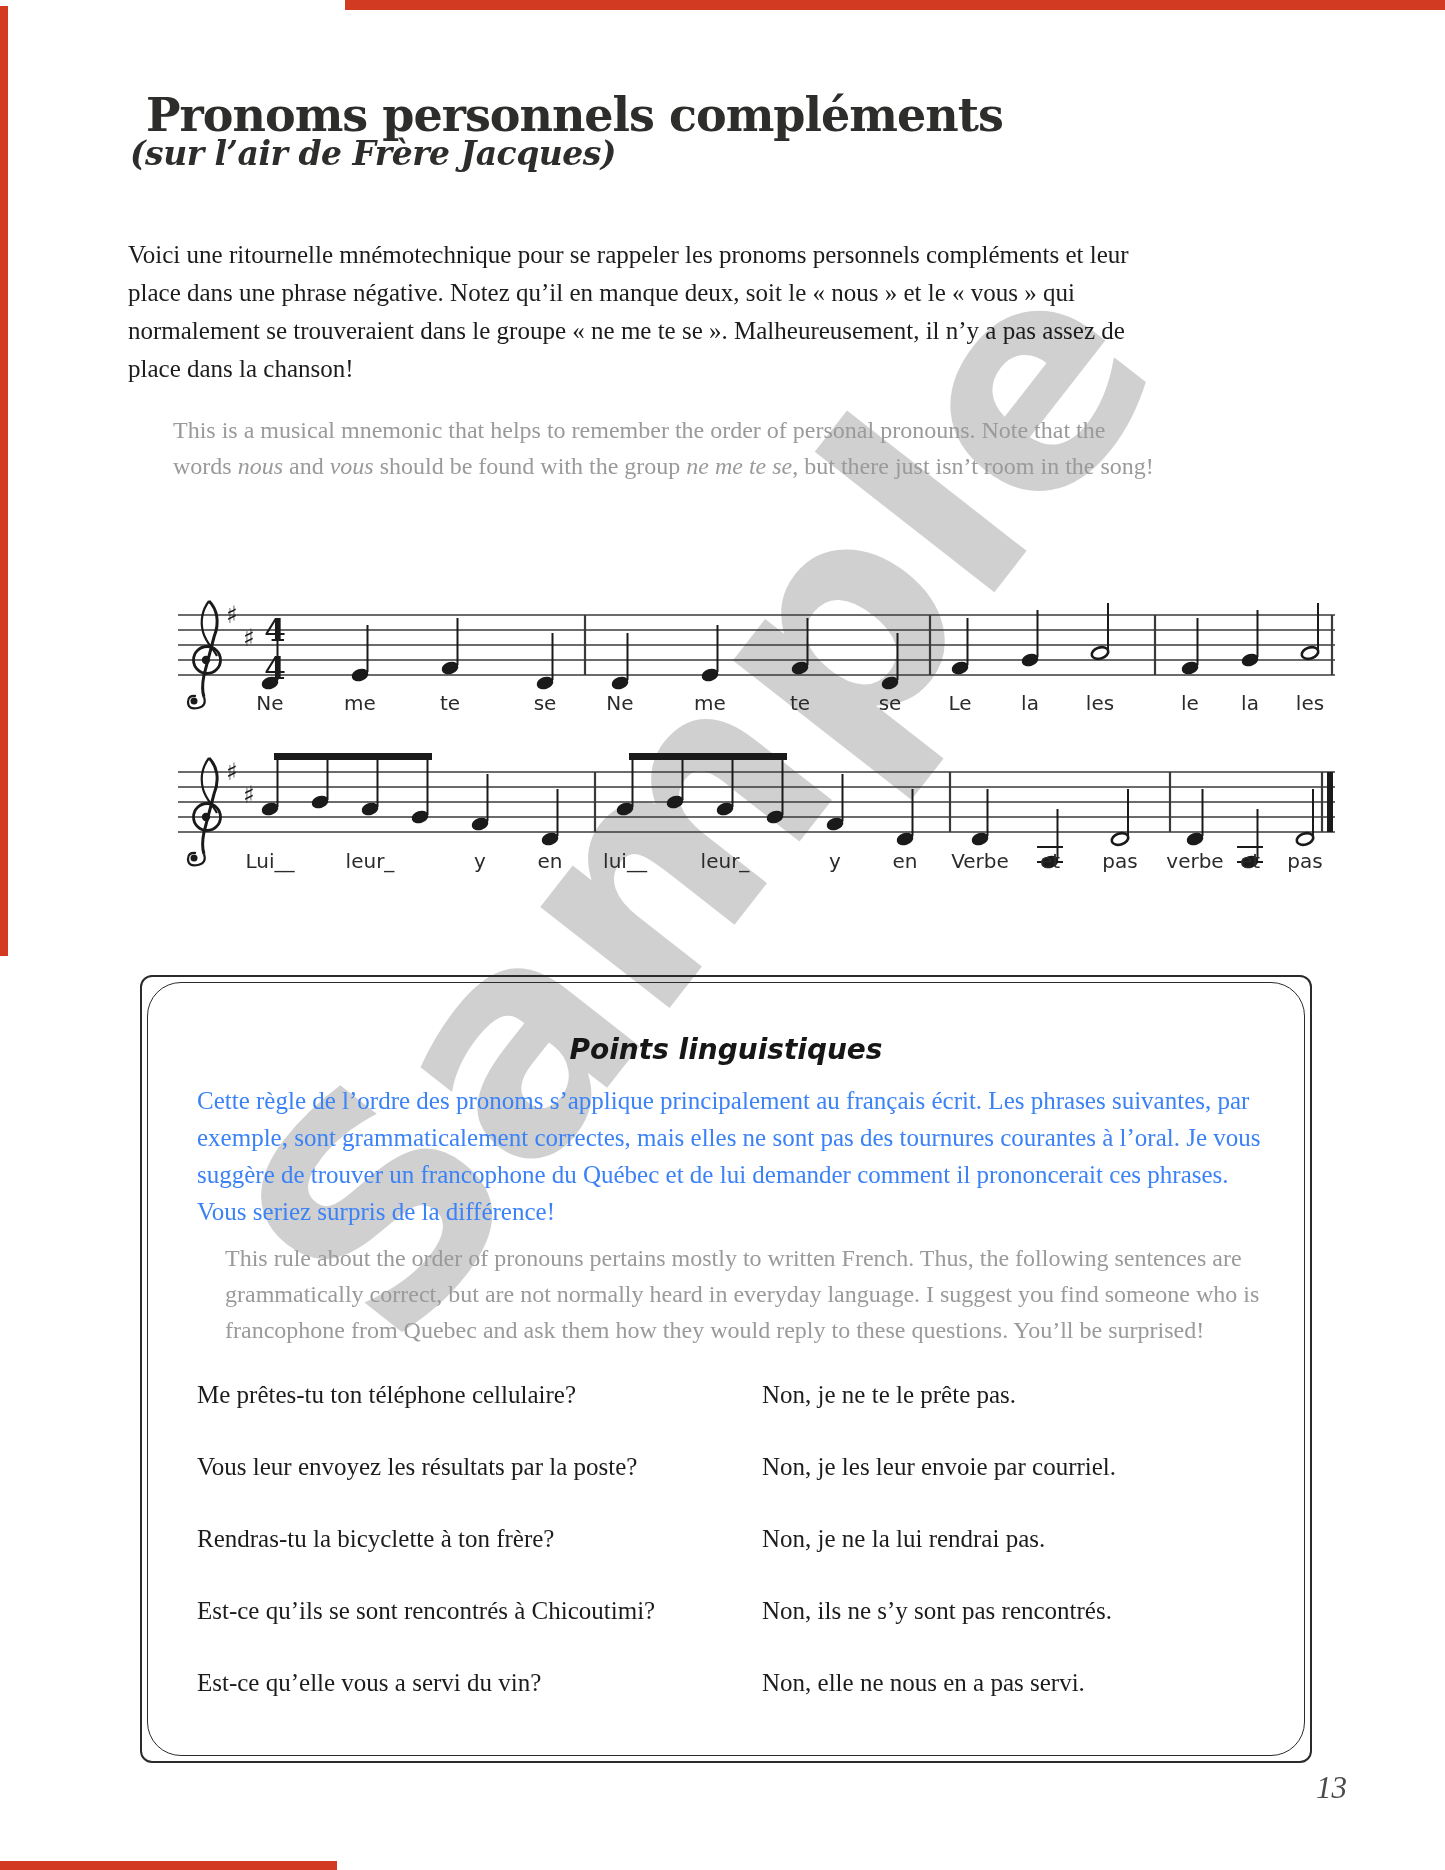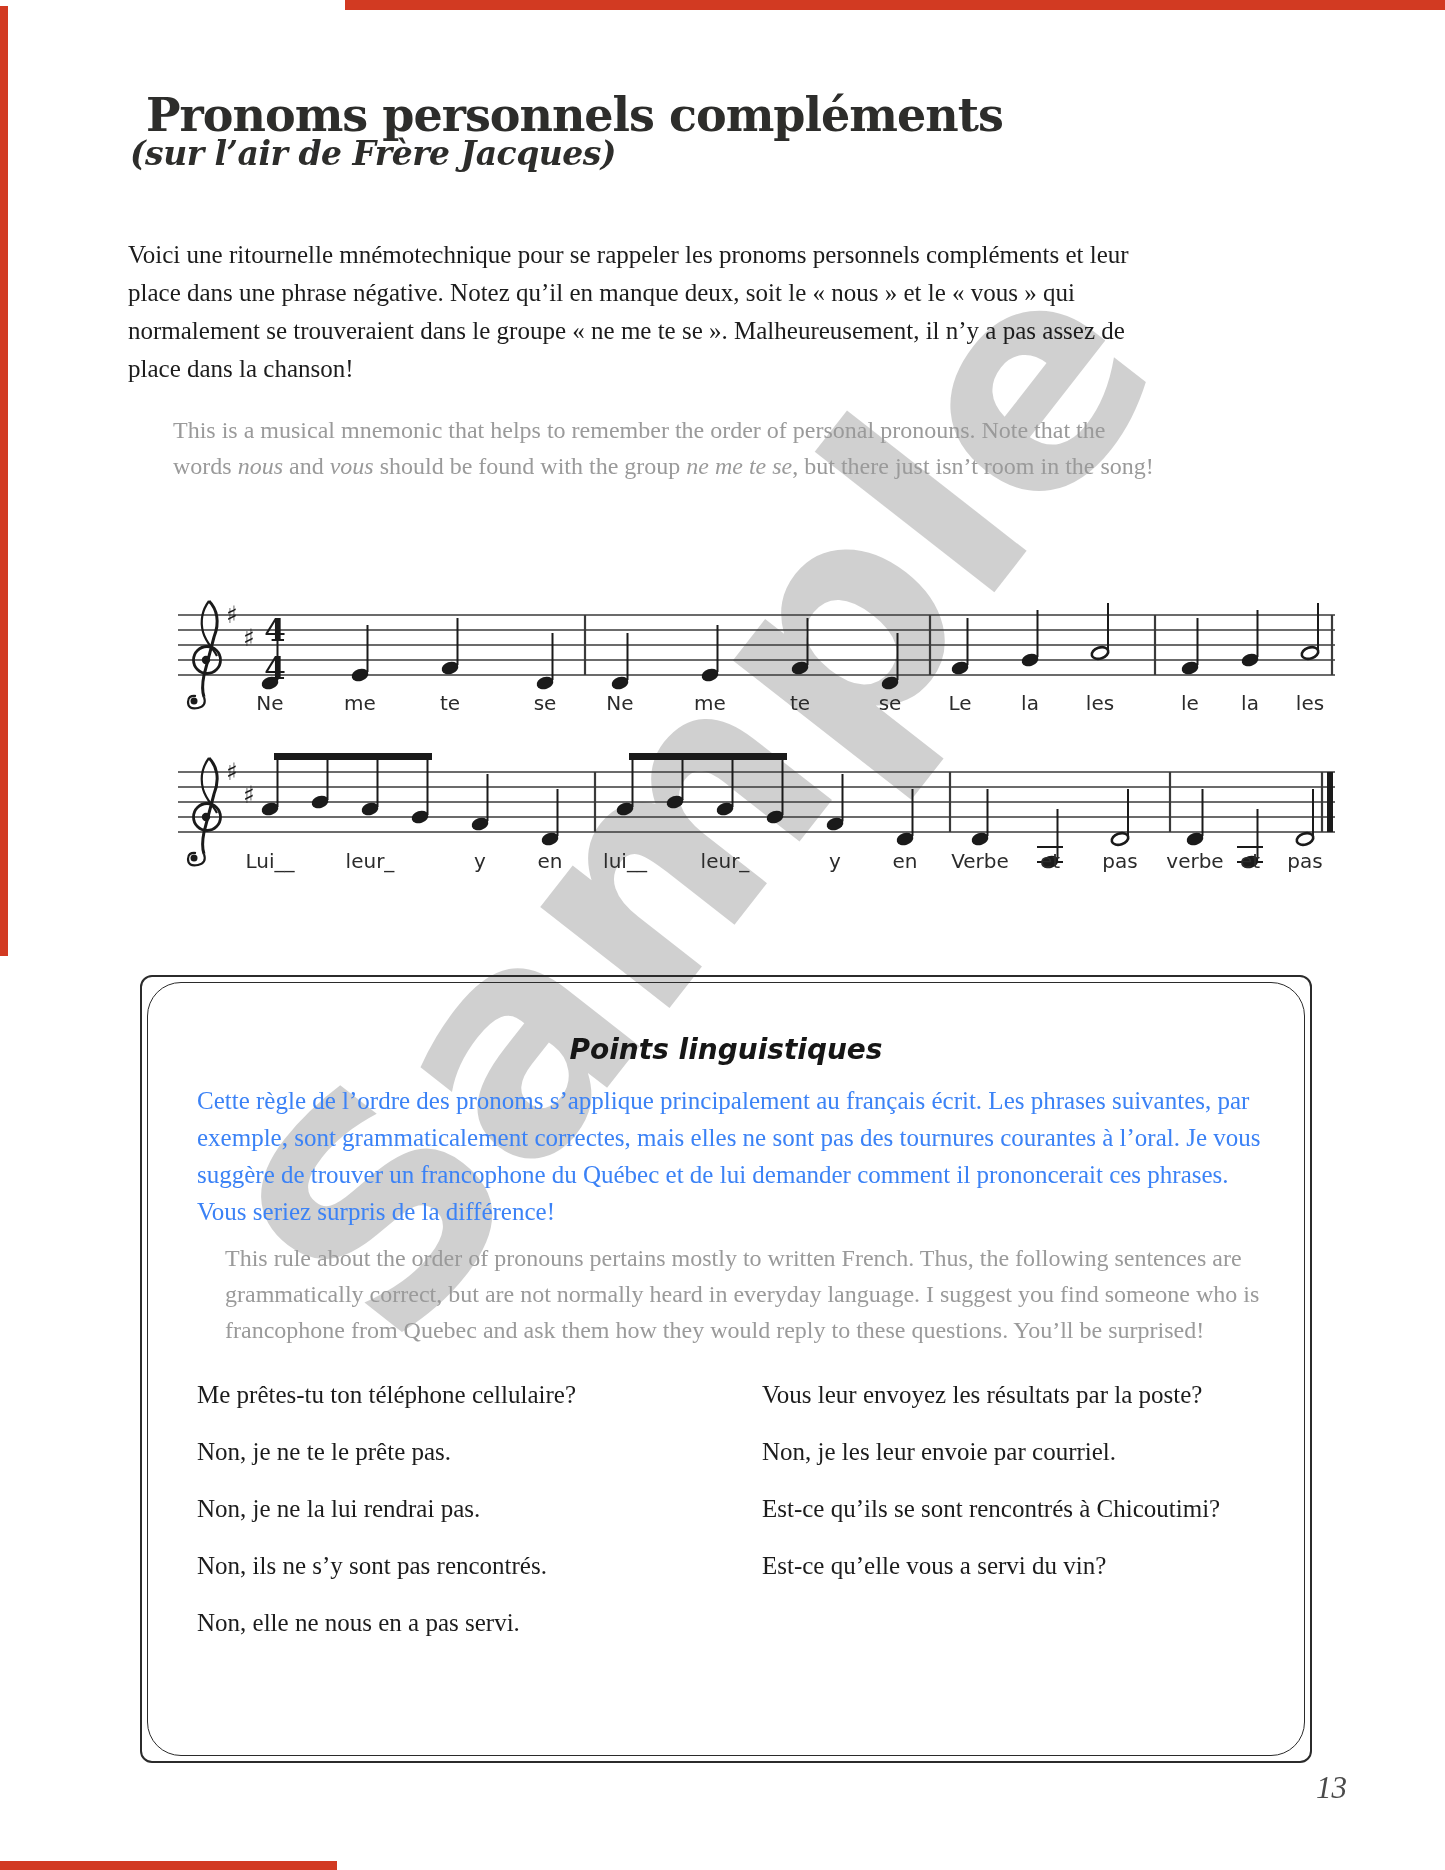--- a/index.html
+++ b/index.html
@@ -69,21 +69,21 @@
     font-size:28px; color:#161616;
   }
   .box-fr {
     margin:16px 45px 0 55px; font-size:25px; line-height:37px; color:#3b82f6;
   }
   .box-en {
     margin:10px 45px 0 83px; font-size:24px; line-height:36px; color:#9a9a9a;
   }
   .qa-grid {
     display:grid; grid-template-columns:565px auto;
-    margin:30px 45px 0 55px; row-gap:23px;
+    margin:30px 45px 0 55px; row-gap:38px;
     font-size:25px; line-height:34px;
   }
   .page-number {
     position:absolute; left:1316px; top:1770px;
     font-style:italic; font-size:31px; color:#4a4a4a;
     font-family:"Liberation Serif", serif;
   }
 </style>
 </head>
 <body>
@@ -318,23 +318,24 @@
           </g>
       </g>
     </svg>
 
     <div class="points-box">
       <div class="box-heading">Points linguistiques</div>
       <p class="box-fr">Cette règle de l’ordre des pronoms s’applique principalement au français écrit. Les phrases suivantes, par exemple, sont grammaticalement correctes, mais elles ne sont pas des tournures courantes à l’oral. Je vous suggère de trouver un francophone du Québec et de lui demander comment il prononcerait ces phrases. Vous seriez surpris de la différence!</p>
       <p class="box-en">This rule about the order of pronouns pertains mostly to written French. Thus, the following sentences are grammatically correct, but are not normally heard in everyday language. I suggest you find someone who is francophone from Quebec and ask them how they would reply to these questions. You’ll be surprised!</p>
       <div class="qa-grid">
           <div>Me prêtes-tu ton téléphone cellulaire?</div>
+          <div>Non, je ne te le prête pas.</div>
           <div>Vous leur envoyez les résultats par la poste?</div>
-          <div>Non, je ne te le prête pas.</div>
           <div>Non, je les leur envoie par courriel.</div>
+          <div>Rendras-tu la bicyclette à ton frère?</div>
           <div>Non, je ne la lui rendrai pas.</div>
           <div>Est-ce qu’ils se sont rencontrés à Chicoutimi?</div>
           <div>Non, ils ne s’y sont pas rencontrés.</div>
           <div>Est-ce qu’elle vous a servi du vin?</div>
           <div>Non, elle ne nous en a pas servi.</div>
         </div>
     </div>
 
     <div class="page-number">13</div>
 

